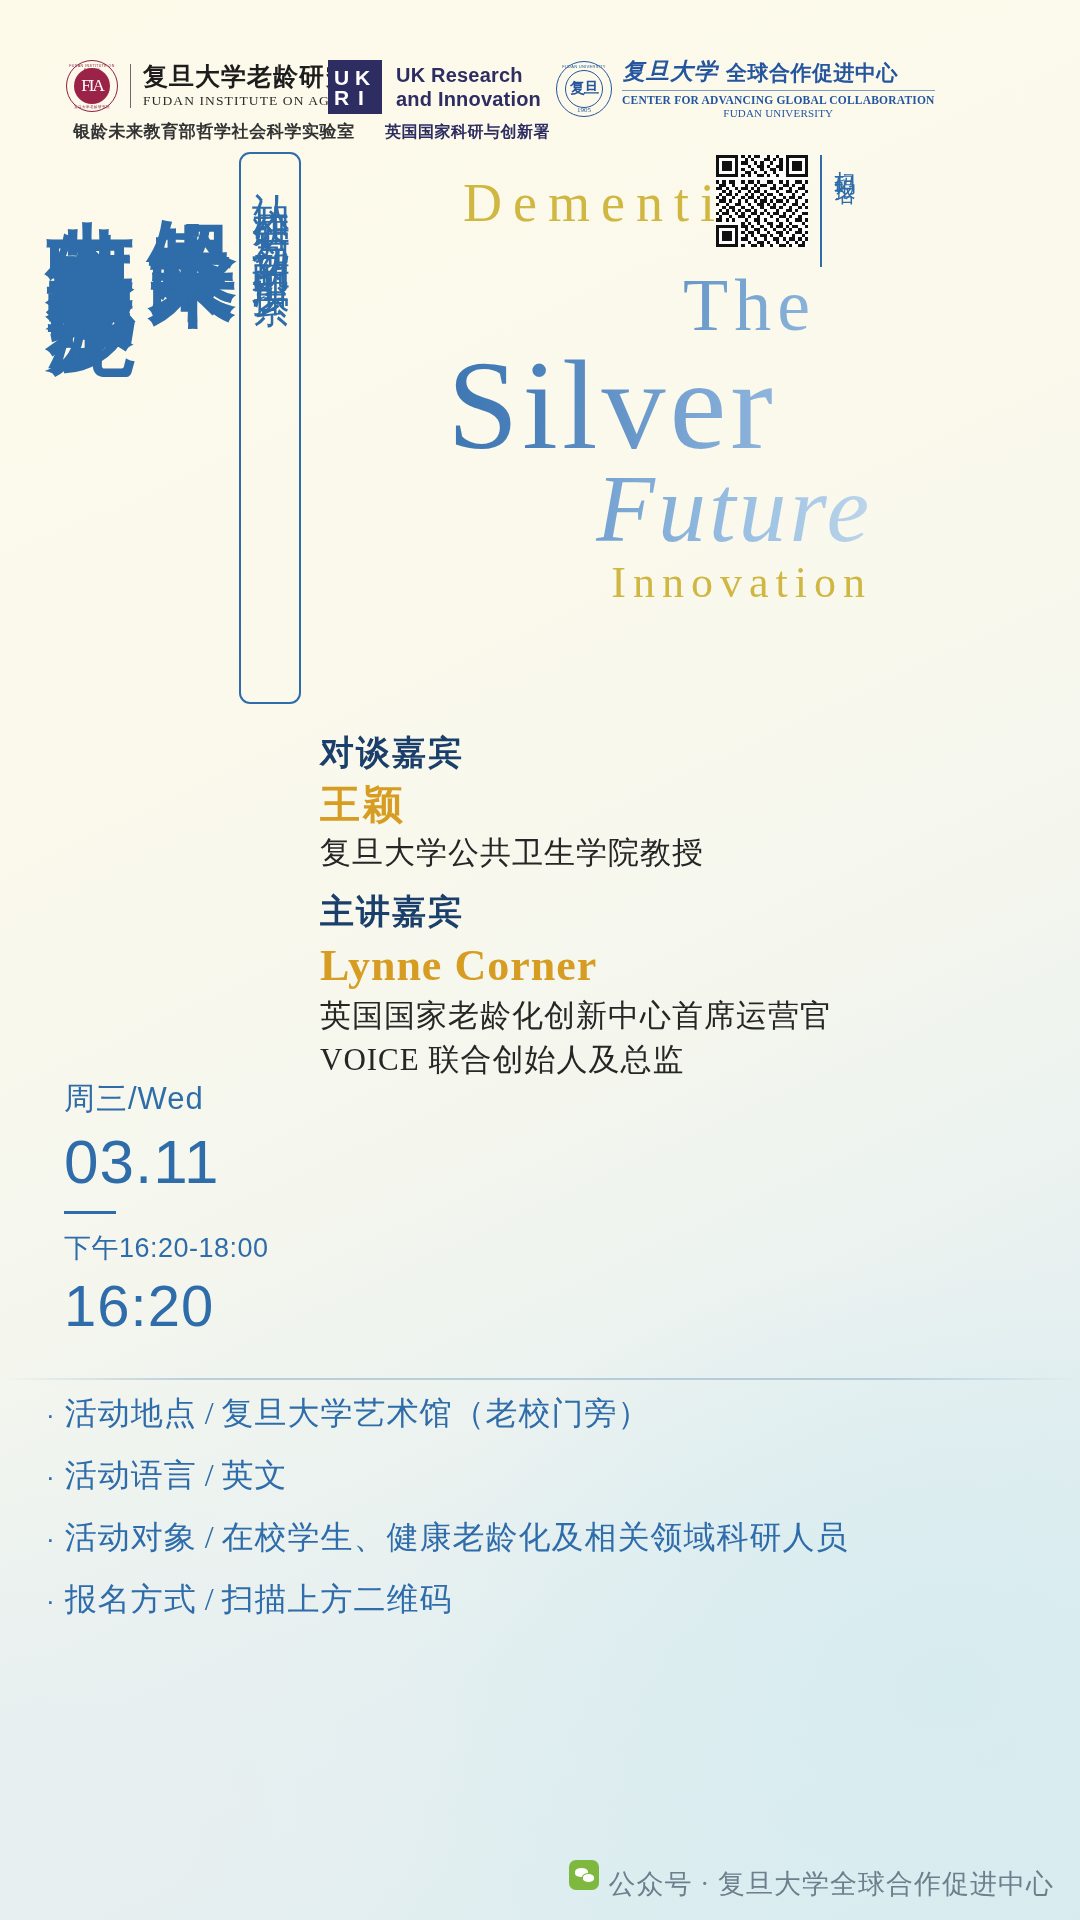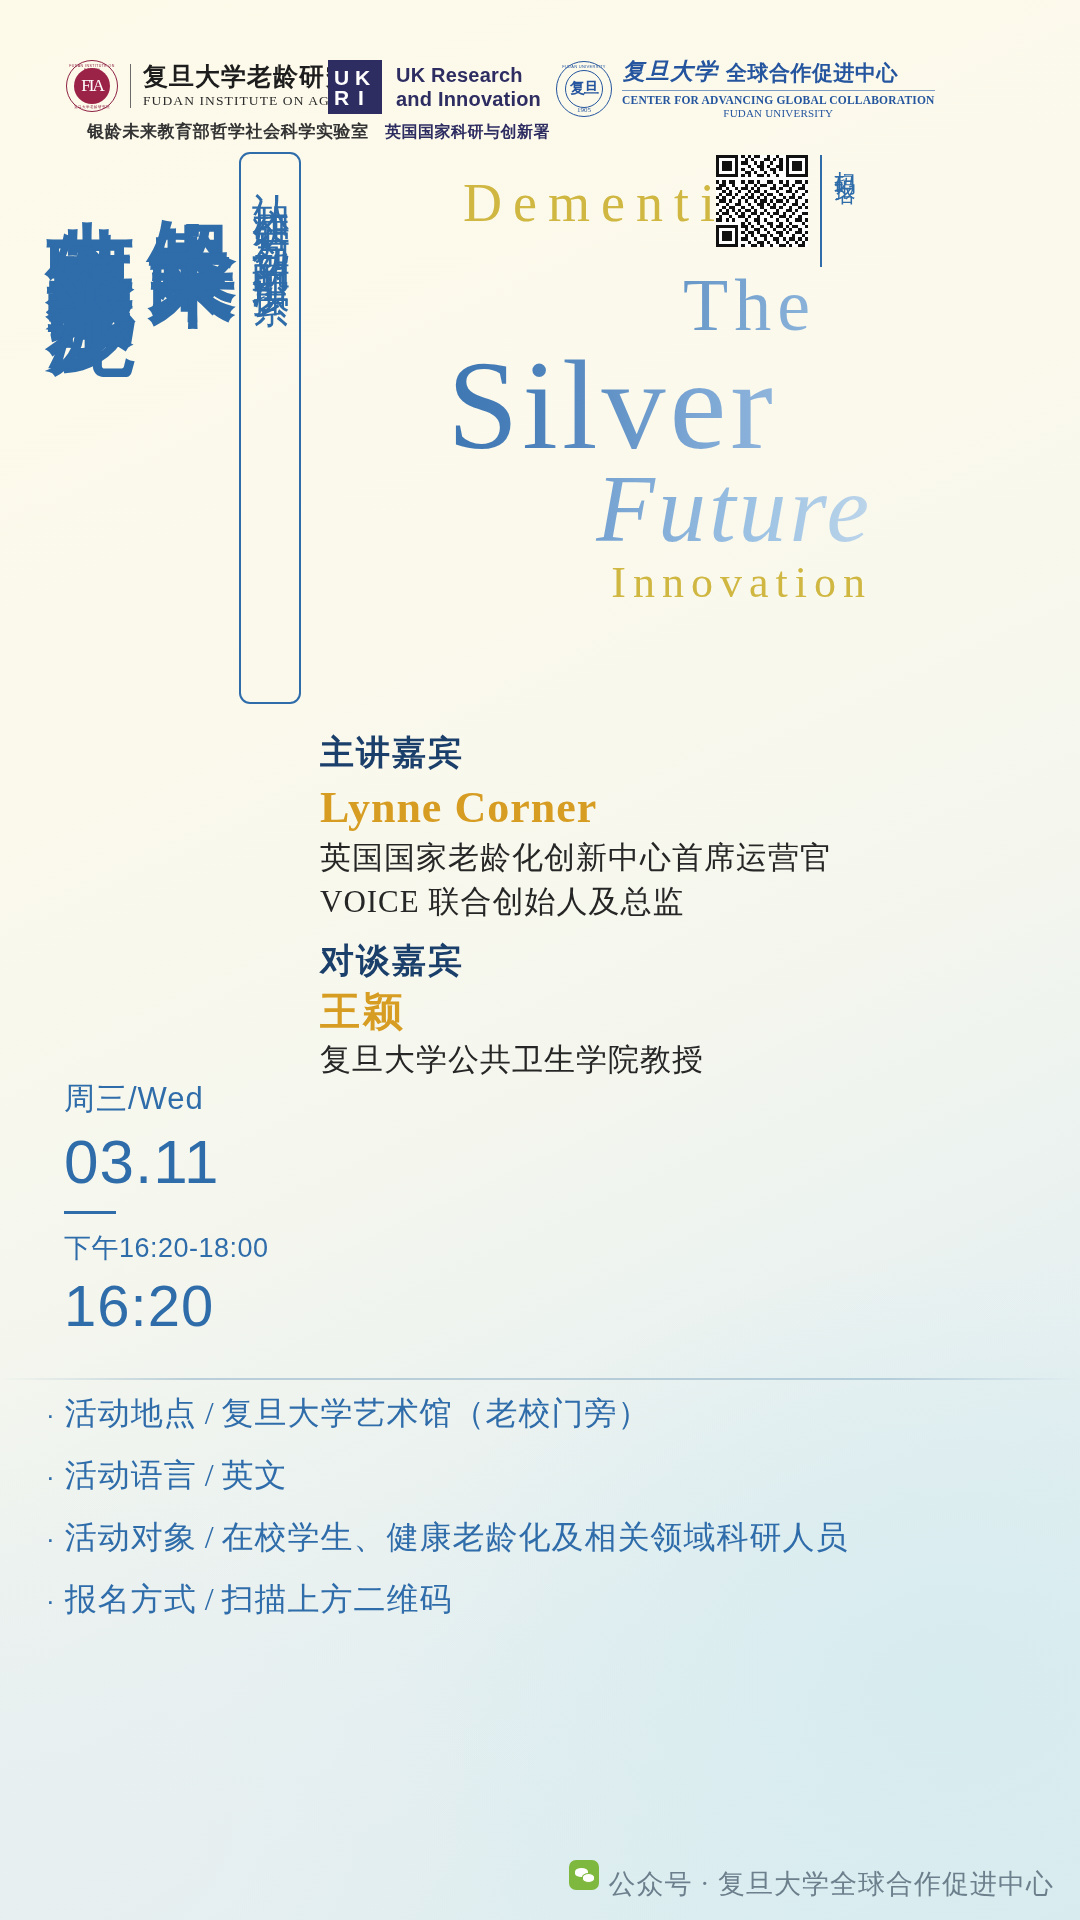--- a/index.html
+++ b/index.html
@@ -32,21 +32,21 @@
   .seal .glyph{position:relative;z-index:2;color:#fff;font-size:17px;font-family:"Liberation Serif",serif;letter-spacing:-2px;}
   .seal .ring-top,.seal .ring-bot{
     position:absolute;left:0;right:0;text-align:center;font-size:3.6px;color:#8d2044;letter-spacing:.4px;
   }
   .seal .ring-top{top:2.5px;}
   .seal .ring-bot{bottom:2.5px;}
   .vrule{width:1px;height:44px;background:#6b6b6b;margin:0 12px;}
   .fia-text .cn{font-family:"Liberation Serif",serif;font-size:25px;color:#1d1d1d;letter-spacing:1px;line-height:1.12;font-weight:700;}
   .fia-text .en{font-family:"Liberation Serif",serif;font-size:13.5px;color:#2a2a2a;letter-spacing:1.1px;margin-top:2px;}
   .fia-sub{
-    position:absolute;left:78px;top:68px;width:300px;text-align:center;
+    position:absolute;left:64px;top:68px;width:300px;text-align:center;
     font-family:"Liberation Serif",serif;font-size:17px;color:#333;letter-spacing:.6px;font-weight:700;
   }
 
   .logo-ukri{left:328px;top:8px;}
   .ukri-mark{
     width:54px;height:54px;background:#2e2d62;color:#fff;flex:0 0 auto;
     position:relative;font-family:"Liberation Sans",sans-serif;font-weight:700;
   }
   .ukri-mark span{position:absolute;line-height:1;}
   .ukri-mark .u{left:6px;top:7px;font-size:21px;}
@@ -497,30 +497,30 @@
     <div class="qr-side">
       <div class="qr-line"></div>
       <div class="qr-label">扫码报名</div>
     </div>
   </div>
 
   <div class="speakers">
 
 
     <div>
+      <div class="sp-role">对谈嘉宾</div>
+      <div class="sp-name-cn">王颖</div>
+      <div class="sp-aff">复旦大学公共卫生学院教授</div>
+    </div>
+
+    <div>
       <div class="sp-role">主讲嘉宾</div>
       <div class="sp-name-en">Lynne Corner</div>
       <div class="sp-aff">英国国家老龄化创新中心首席运营官</div>
       <div class="sp-aff">VOICE 联合创始人及总监</div>
-    </div>
-
-    <div>
-      <div class="sp-role">对谈嘉宾</div>
-      <div class="sp-name-cn">王颖</div>
-      <div class="sp-aff">复旦大学公共卫生学院教授</div>
     </div>
   </div>
 
   <div class="datebox">
     <div class="d-week">周三/Wed</div>
     <div class="d-date">03.11</div>
     <div class="d-dash"></div>
     <div class="d-range">下午16:20-18:00</div>
     <div class="d-time">16:20</div>
   </div>

